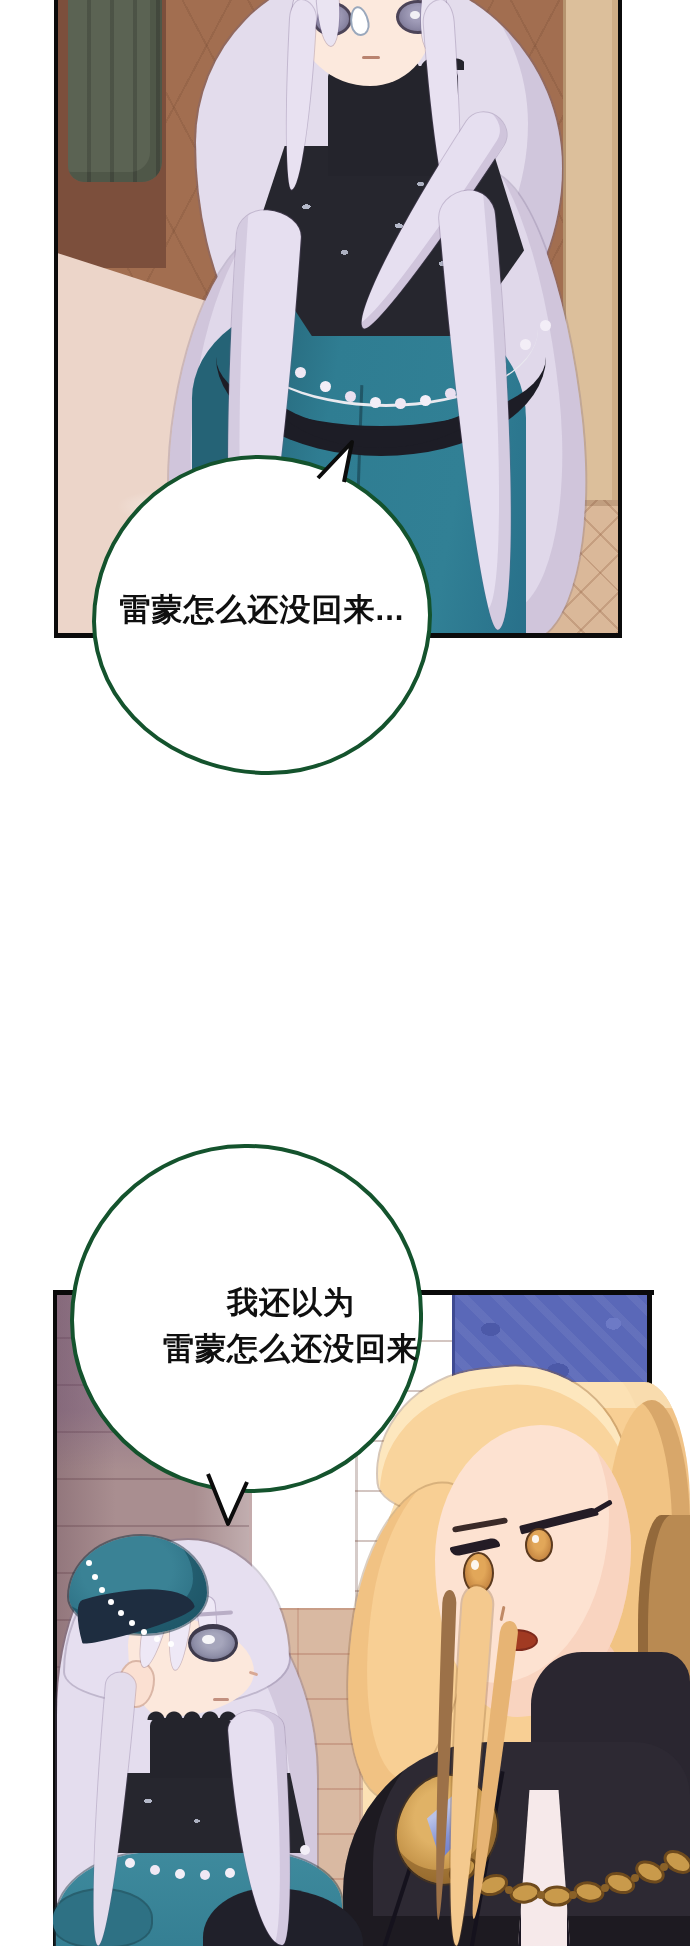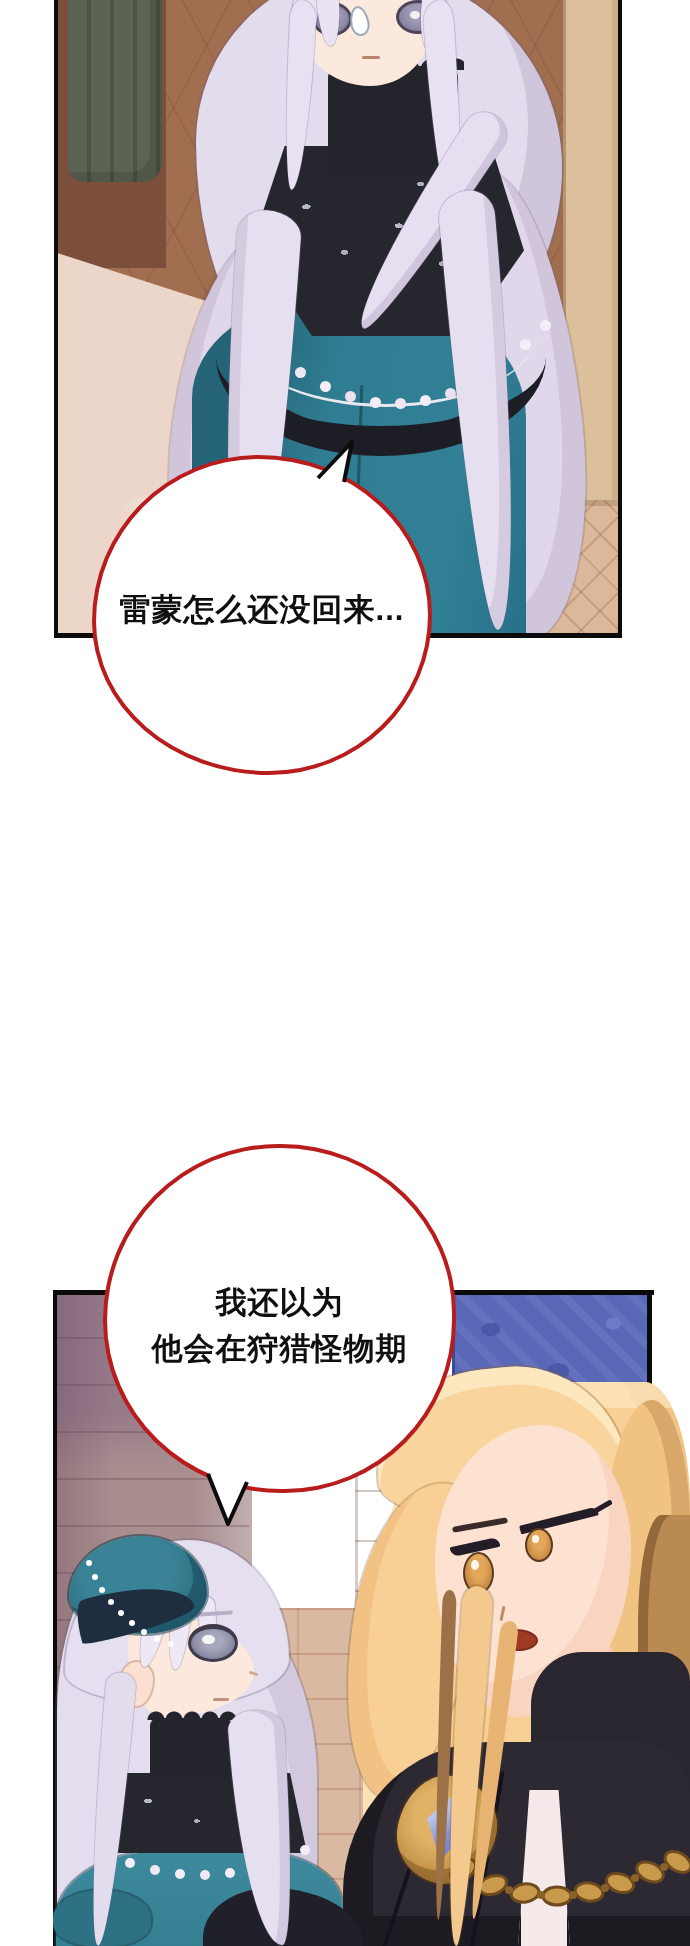--- a/index.html
+++ b/index.html
@@ -101,28 +101,28 @@
   .pt-front-strand-l{left:56px;top:210px;width:64px;height:420px;background:#e6dff0;z-index:9;
     border-radius:45% 55% 40% 60%/6% 6% 94% 94%;transform:rotate(4deg);
     box-shadow:inset 10px -20px 0 rgba(150,130,170,.22),0 0 0 1px rgba(120,100,140,.3);}
   .pt-front-strand-r{left:288px;top:190px;width:56px;height:440px;background:#e6dff0;z-index:9;
     border-radius:55% 45% 60% 40%/6% 6% 94% 94%;transform:rotate(-5deg);
     box-shadow:inset -10px -20px 0 rgba(150,130,170,.22),0 0 0 1px rgba(120,100,140,.3);}
   .pt-sweatdrop{left:182px;top:6px;width:15px;height:26px;background:#ffffff;z-index:10;
     border:2px solid #9aa8bc;border-radius:50% 50% 50% 50%/62% 62% 38% 38%;transform:rotate(-10deg);}
 
   
-  .bubble{background:#ffffff;border:4px solid #b91c1c;z-index:10;box-sizing:border-box;
+  .bubble{background:#ffffff;border:4px solid #14532d;z-index:10;box-sizing:border-box;
     display:flex;align-items:center;justify-content:center;text-align:center;}
   .bubble-text{font-weight:700;color:#0f0f0f;font-size:31px;letter-spacing:1px;line-height:46px;}
   .bubble1{left:92px;top:455px;width:340px;height:320px;
     border-radius:49% 51% 48% 52% / 52% 50% 50% 48%;}
   .bubble1 .bubble-text{padding-bottom:10px;}
-  .bubble2{left:103px;top:1144px;width:353px;height:349px;
-    border-radius:50% 50% 49% 51% / 51% 49% 50% 50%;}
+  .bubble2{left:70px;top:1144px;width:353px;height:349px;
+    border-radius:50% 50% 49% 51% / 51% 49% 50% 50%;justify-content:flex-end;}
   .bubble2 .bubble-text{padding-top:14px;}
   .tail{z-index:11;}
 
   
   .panel-bottom{left:53px;top:1290px;width:637px;height:656px;z-index:1;}
   .pb-inner{position:absolute;inset:0;overflow:hidden;}
   .pb-sky{inset:0;background:linear-gradient(180deg,#9fd2ef 0,#aeddf3 30%,#cdeaf2 62%,#e7f3ec 85%,#f0f6ec 100%);
     background-image:radial-gradient(90px 40px at 44% 22%,rgba(255,255,255,.95),transparent 70%),
       radial-gradient(70px 30px at 38% 40%,rgba(255,255,255,.8),transparent 70%),
       radial-gradient(90px 36px at 46% 62%,rgba(255,255,255,.85),transparent 70%),
@@ -421,20 +421,20 @@
         <div class="abs g-beret"></div>
         <div class="abs g-beret-band"></div>
         <div class="abs g-beret-pearl"></div>
       </div>
     </div>
   </section>
 
   <div class="abs bubble bubble2">
     <div class="bubble-text">
       <div>我还以为</div>
-      <div>他会在狩猎怪物期</div>
+      <div>雷蒙怎么还没回来</div>
     </div>
   </div>
   <svg class="abs tail" style="left:195px;top:1462px;" width="70" height="70">
     <path d="M 13 12 L 33 62 L 52 20" fill="#ffffff" stroke="#0c0c0c" stroke-width="4" stroke-linejoin="round"></path>
   </svg>
 
 </div>
 
 </body></html>

